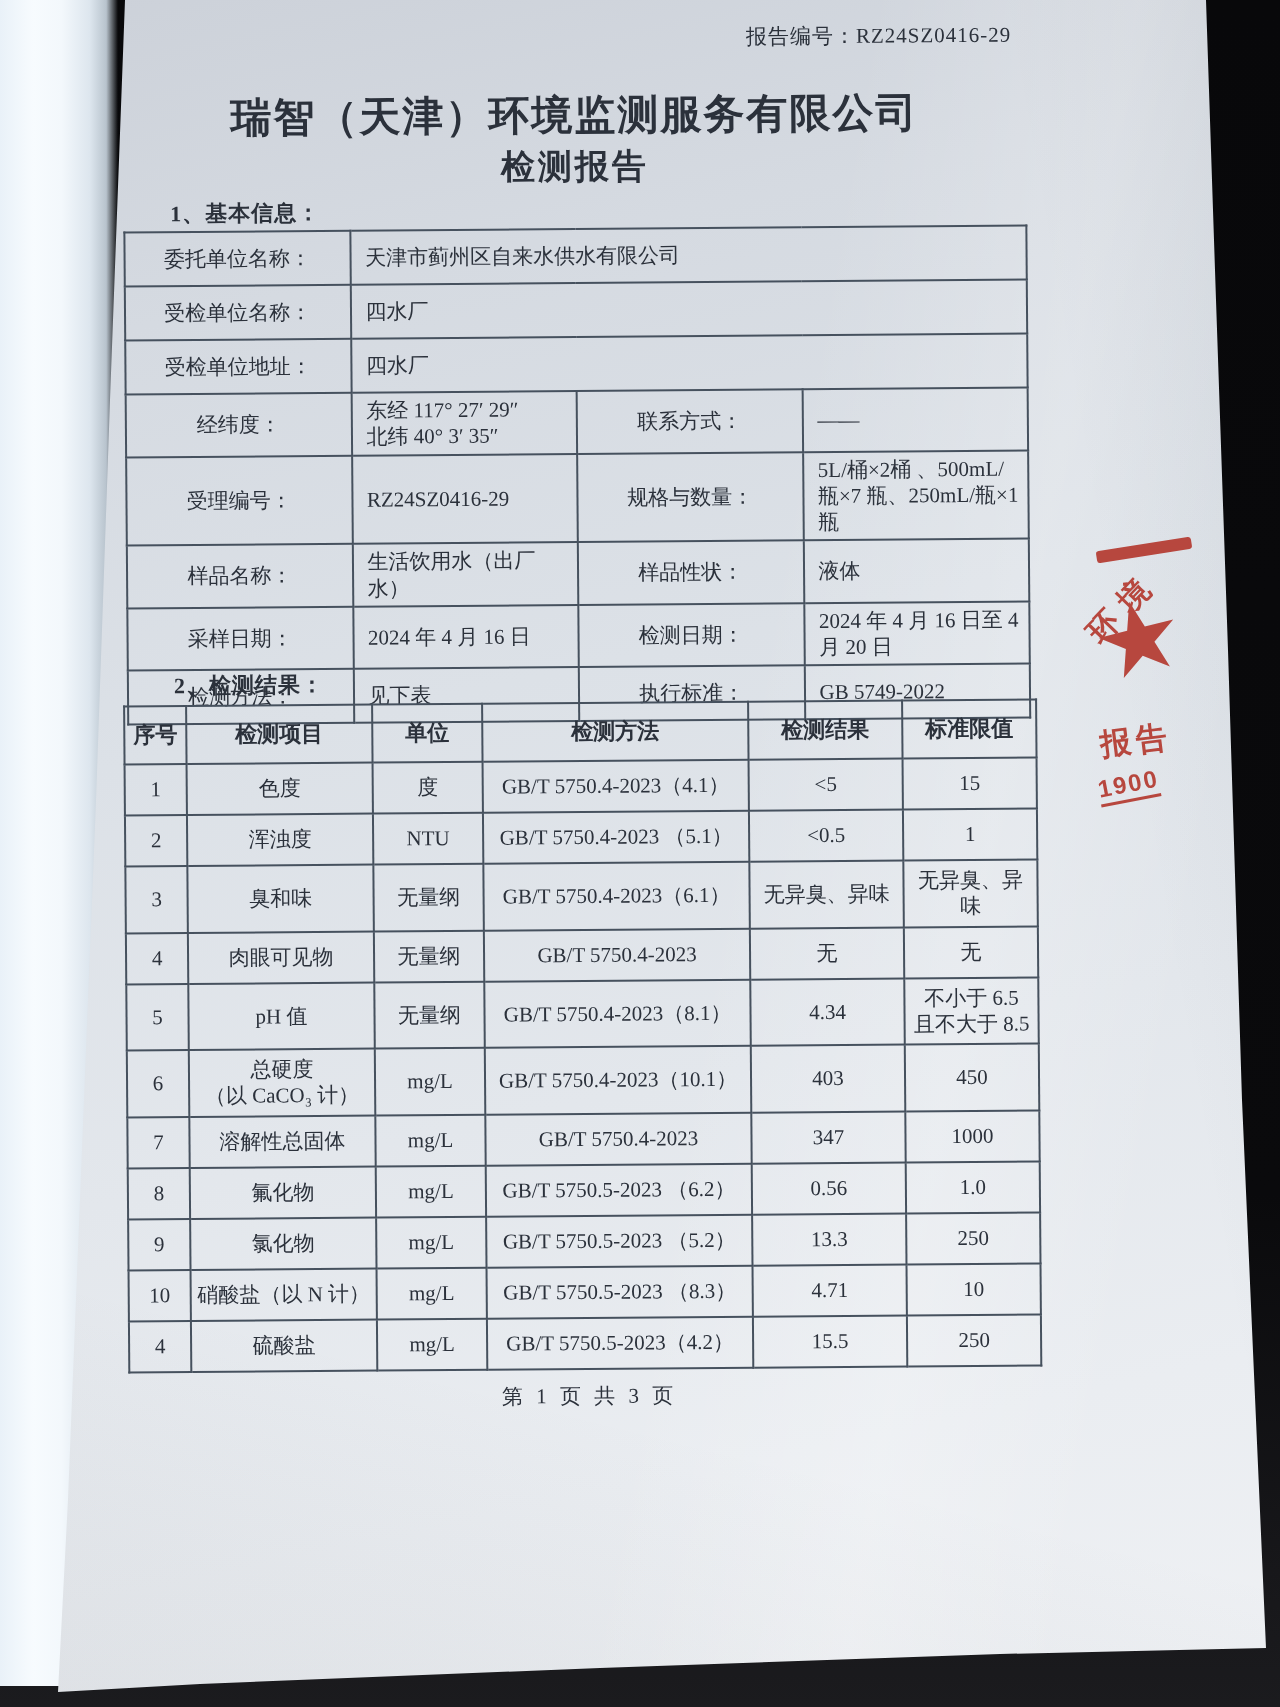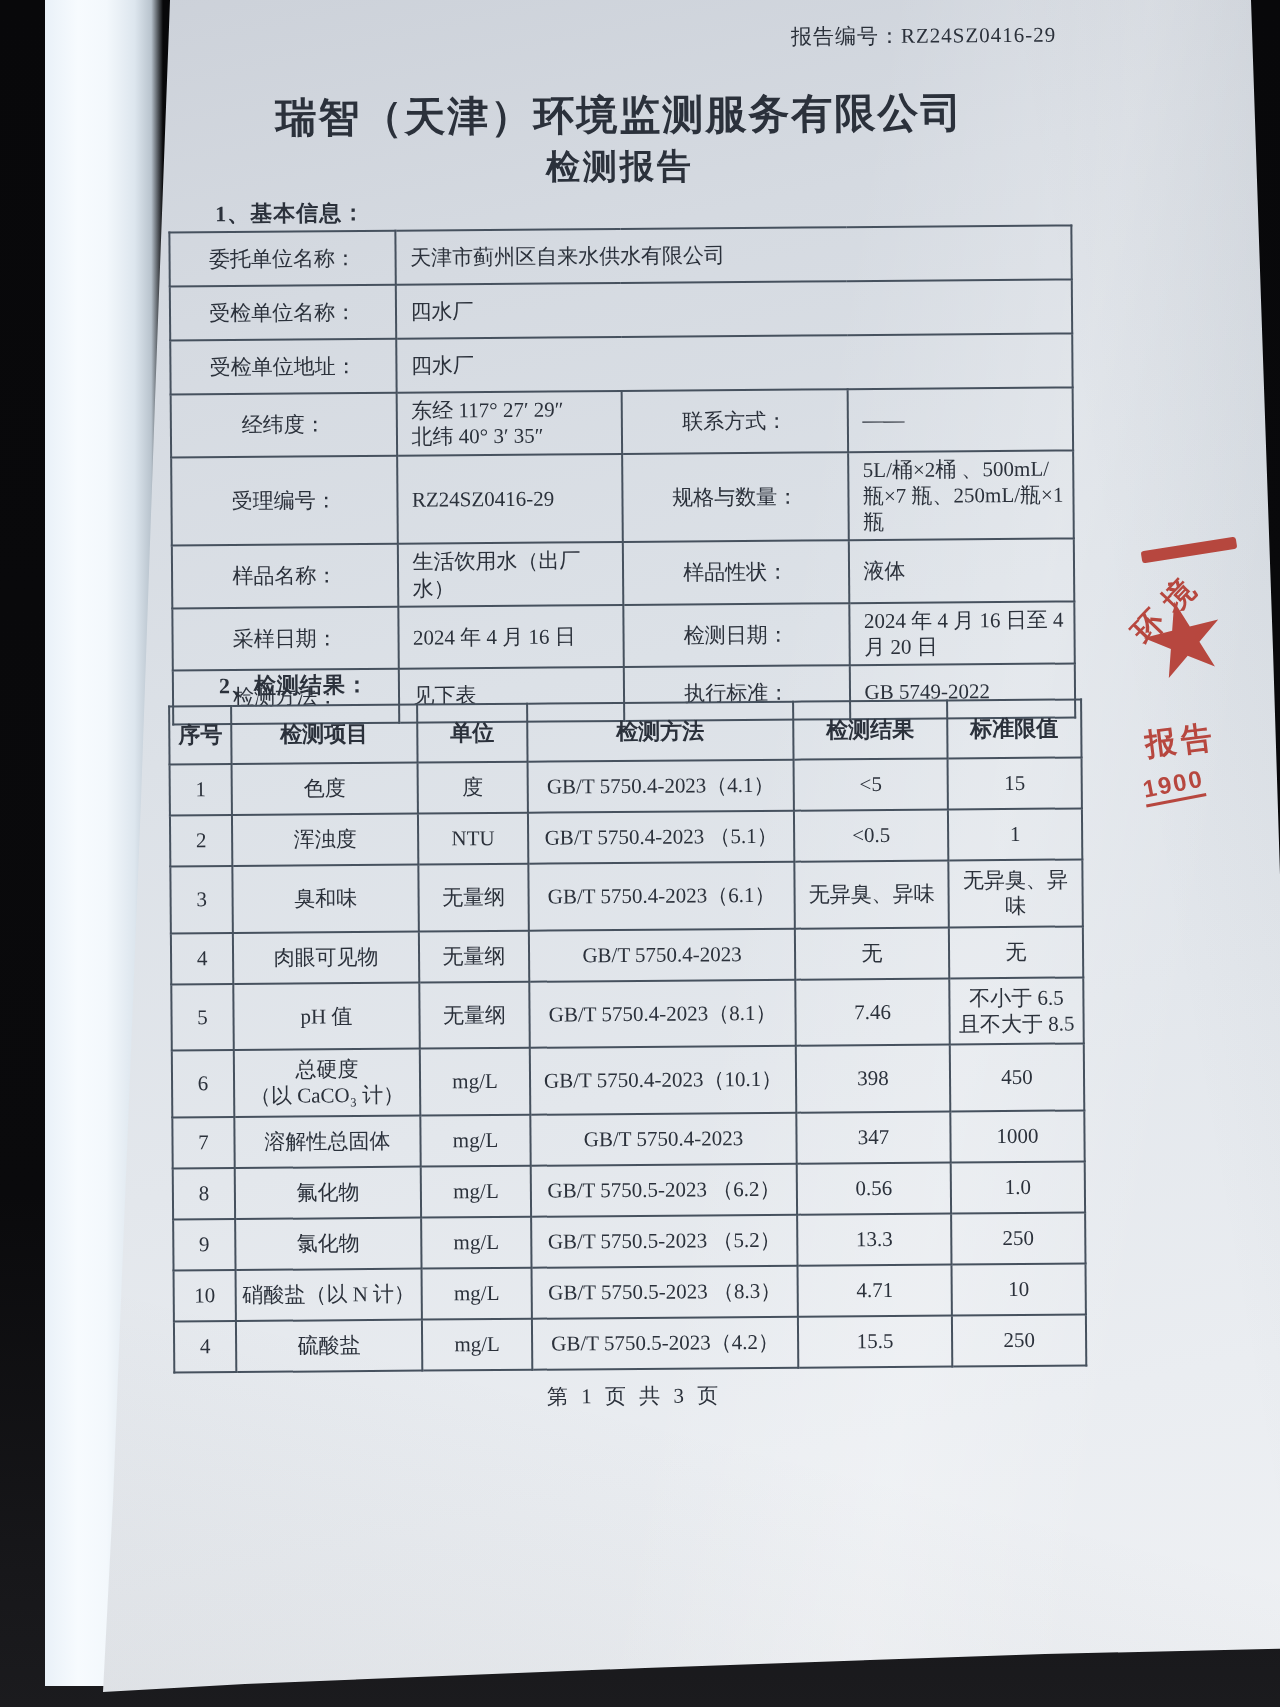--- a/index.html
+++ b/index.html
@@ -1,21 +1,21 @@
 <!DOCTYPE html>
 <html style="--ink: #2b313b; --line: #46515e; --stamp_red: #b43a30; --paper: #dfe3e9;"><head>
 <meta charset="utf-8">
 <style>
   html,body{margin:0;padding:0;}
   body{
     width:1280px;height:1707px;overflow:hidden;position:relative;
     background:linear-gradient(180deg,#08080a 0%,#0a0a0c 70%,#17171a 92%,#1b1b1e 100%);
     font-family:"Liberation Serif","DejaVu Serif",serif;
   }
-  .scene{position:absolute;inset:0;margin-left:45px;}
+  .scene{position:absolute;inset:0;}
   
   .under-pages{
     position:absolute;left:0;top:0;width:118px;height:1686px;
     background:linear-gradient(90deg,#e9f1f8 0%,#f7fbfe 28%,#f3f8fc 52%,#dde6ee 76%,#b8c3cd 90%,rgba(120,130,140,0) 100%);
   }
   
   .paper{
     position:absolute;inset:0;
     clip-path:polygon(125px 0px,1206px 0px,1216px 300px,1228px 650px,1242px 1100px,1266px 1648px,
                       1000px 1654px,600px 1668px,200px 1684px,58px 1692px,
@@ -174,31 +174,31 @@
               <td>无量纲</td>
               <td>GB/T 5750.4-2023</td>
               <td>无</td>
               <td>无</td>
             </tr>
             <tr>
               <td>5</td>
               <td>pH 值</td>
               <td>无量纲</td>
               <td>GB/T 5750.4-2023（8.1）</td>
-              <td>7.46</td>
+              <td>4.34</td>
               <td>不小于 6.5
 且不大于 8.5</td>
             </tr>
             <tr>
               <td>6</td>
               <td>总硬度
 （以 CaCO₃ 计）</td>
               <td>mg/L</td>
               <td>GB/T 5750.4-2023（10.1）</td>
-              <td>398</td>
+              <td>403</td>
               <td>450</td>
             </tr>
             <tr>
               <td>7</td>
               <td>溶解性总固体</td>
               <td>mg/L</td>
               <td>GB/T 5750.4-2023</td>
               <td>347</td>
               <td>1000</td>
             </tr>

